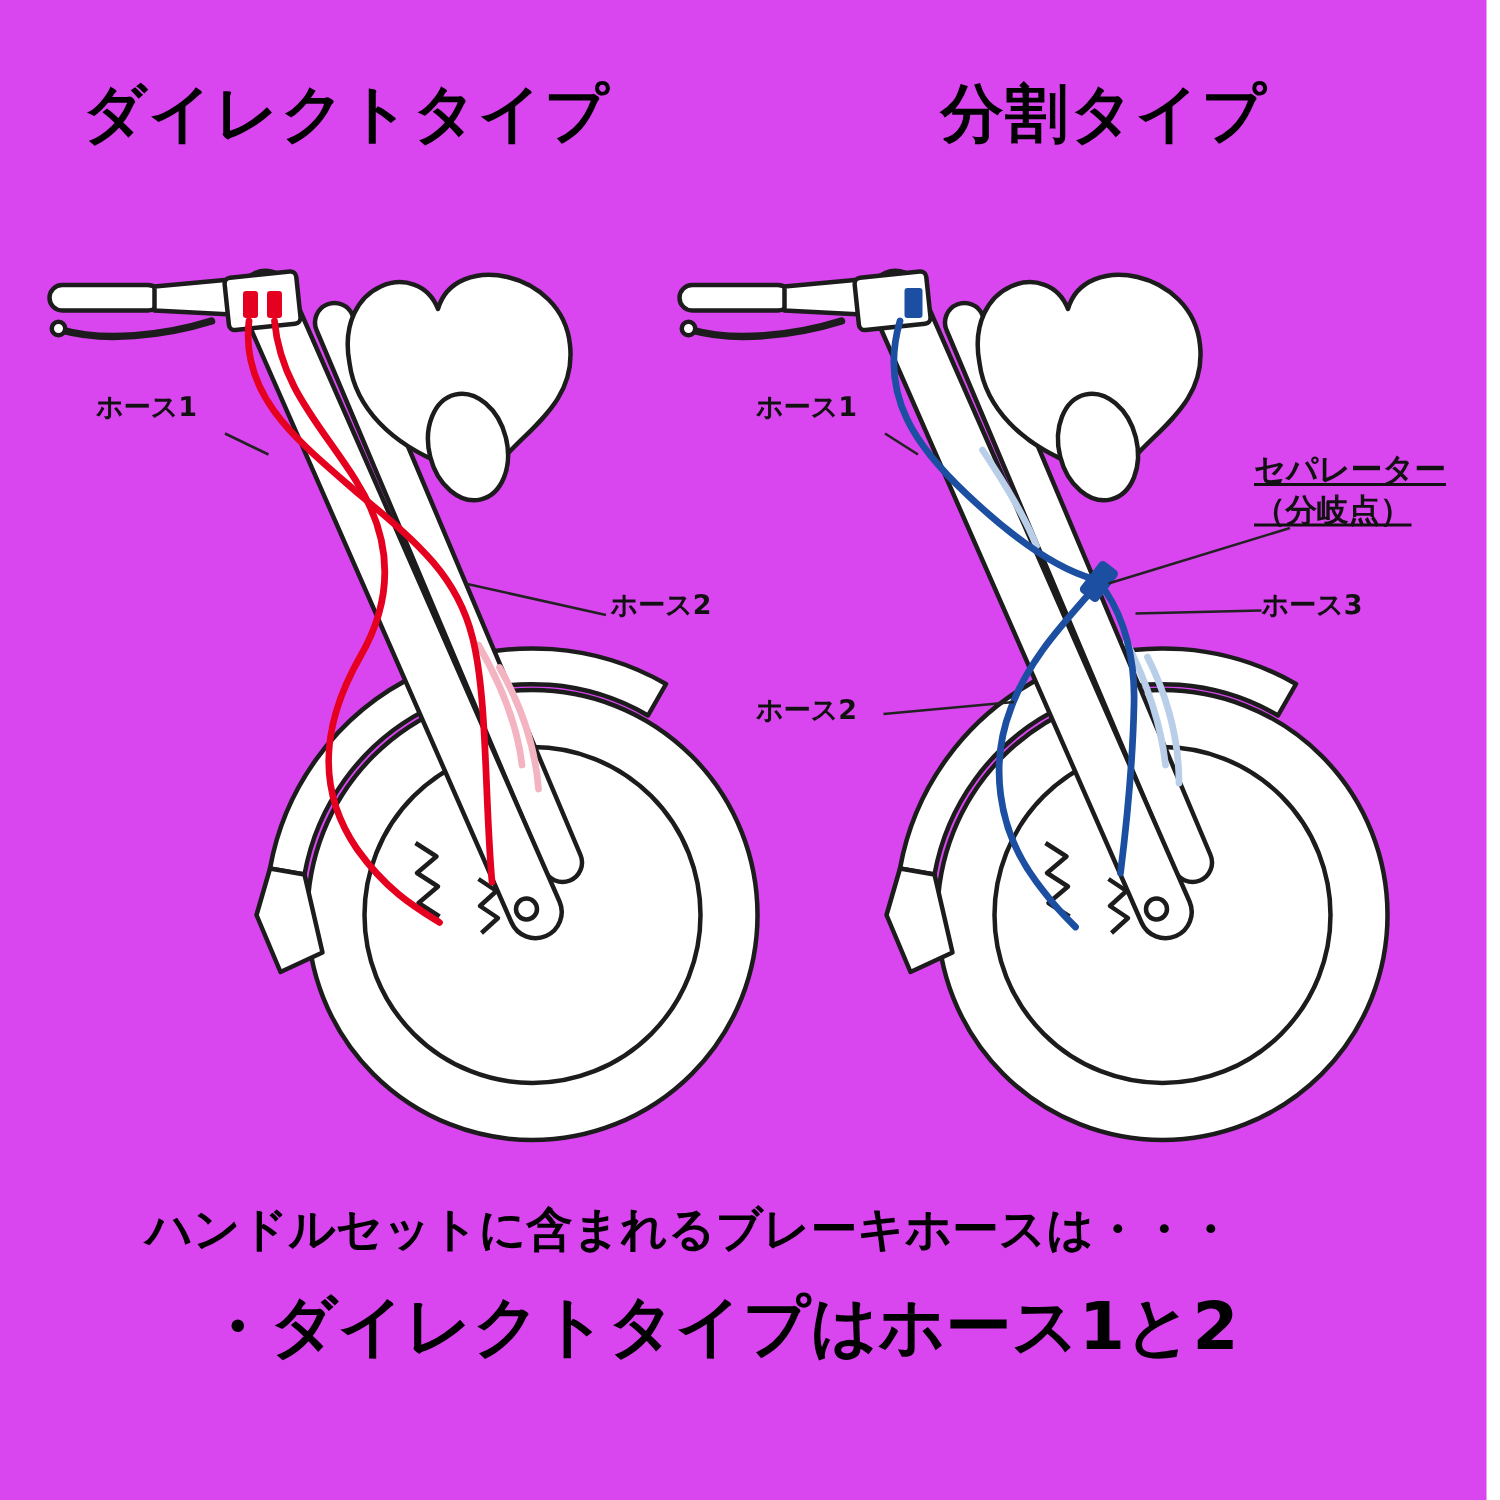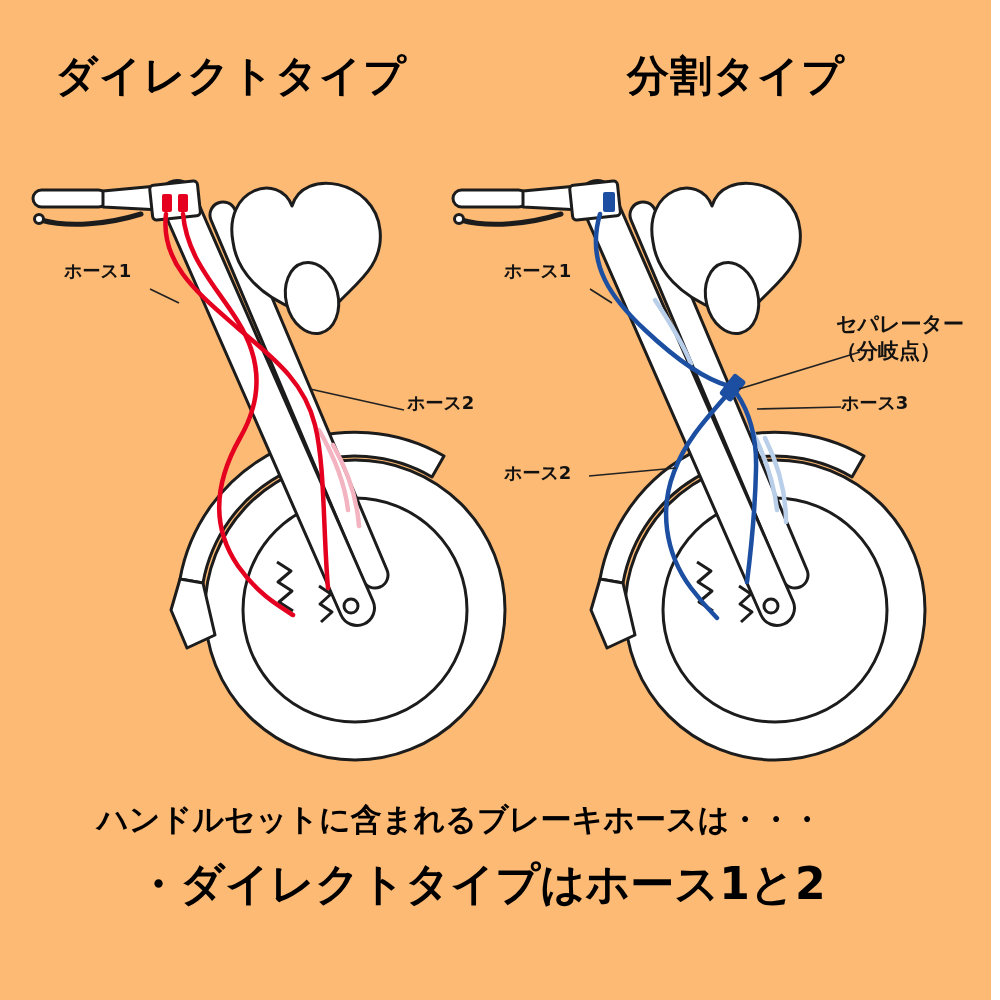--- a/index.html
+++ b/index.html
@@ -5,21 +5,21 @@
   :root{
     --hose-direct:#e60020;
     --hose-direct-light:#f4b3c0;
     --hose-split:#1c4fa1;
     --hose-split-light:#b9cfe9;
     --line:#1c1c1c;
     --text:#000000;
   }
   html,body{margin:0;padding:0;background:#fff;}
   .canvas{
-    position:relative;width:991px;height:1000px;background:#fdba74;overflow:hidden;
+    position:relative;width:991px;height:1000px;background:#d946ef;overflow:hidden;
     font-family:"DejaVu Sans","Liberation Sans",sans-serif;color:var(--text);
   }
   svg.scene{position:absolute;left:0;top:0;}
   .art{stroke:var(--line);stroke-width:3;fill:none;stroke-linejoin:round;}
   .hose{fill:none;stroke-width:4.5;stroke-linecap:round;}
   .hd{stroke:var(--hose-direct);}
   .hdl{stroke:var(--hose-direct-light);}
   .hs{stroke:var(--hose-split);}
   .hsl{stroke:var(--hose-split-light);}
   .fit-d{fill:var(--hose-direct);stroke:none;}
@@ -99,21 +99,21 @@
     </g>
   </svg>
 
   <div class="title" id="title-direct">ダイレクトタイプ</div>
   <div class="title" id="title-split">分割タイプ</div>
 
   <div class="hlabel" style="left:64px;top:259px;">ホース1</div>
   <div class="hlabel" style="left:407px;top:391px;">ホース2</div>
 
   <div class="hlabel" style="left:504px;top:259px;">ホース1</div>
-  <div class="sep-label" style="left:836px;top:311px;">
+  <div class="sep-label" style="left:836px;top:300px;text-decoration:underline;">
     <div>セパレーター</div>
     <div>（分岐点）</div>
   </div>
   <div class="hlabel" style="left:841px;top:391px;text-align:center;">ホース3</div>
   <div class="hlabel" style="left:504px;top:461px;">ホース2</div>
 
   <div class="footer-intro">ハンドルセットに含まれるブレーキホースは・・・</div>
   <div class="bullet" id="bullet1">・ダイレクトタイプはホース1と2</div>
 
 </div>

